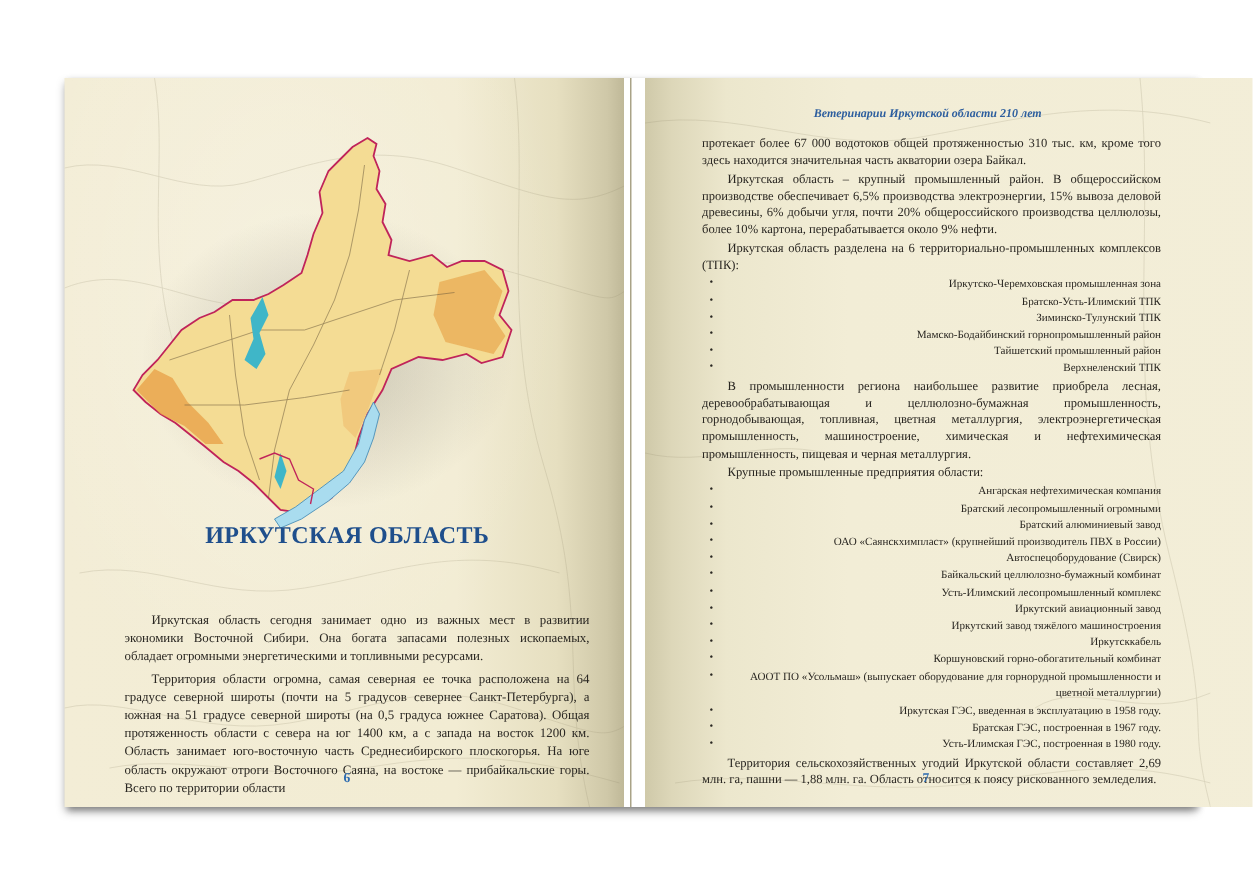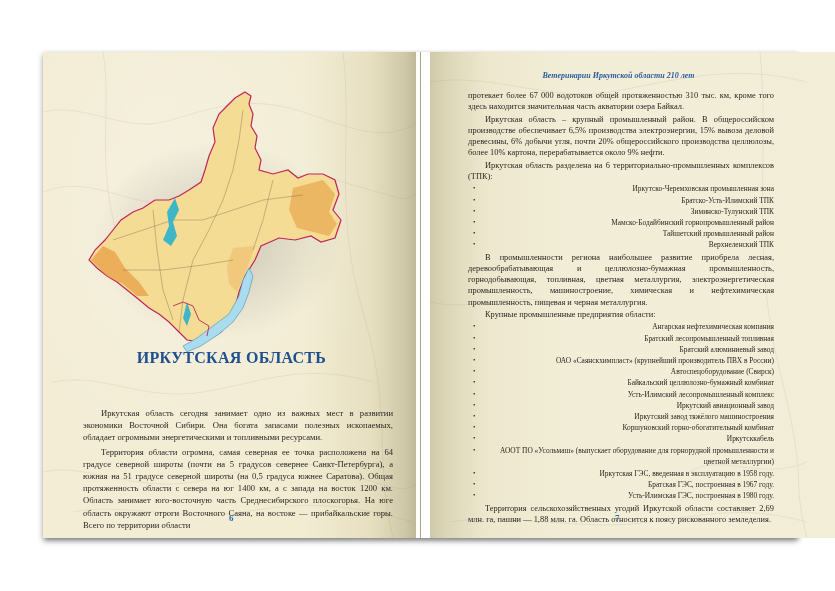--- a/index.html
+++ b/index.html
@@ -157,30 +157,30 @@
         <li>Братско-Усть-Илимский ТПК</li>
         <li>Зиминско-Тулунский ТПК</li>
         <li>Мамско-Бодайбинский горнопромышленный район</li>
         <li>Тайшетский промышленный район</li>
         <li>Верхнеленский ТПК</li>
       </ul>
       <p>В промышленности региона наибольшее развитие приобрела лесная, деревообрабатывающая и целлюлозно-бумажная промышленность, горнодобывающая, топливная, цветная металлургия, электроэнергетическая промышленность, машиностроение, химическая и нефтехимическая промышленность, пищевая и черная металлургия.</p>
       <p>Крупные промышленные предприятия области:</p>
       <ul>
         <li>Ангарская нефтехимическая компания</li>
-        <li>Братский лесопромышленный топливная</li>
+        <li>Братский лесопромышленный огромными</li>
         <li>Братский алюминиевый завод</li>
         <li>ОАО «Саянскхимпласт» (крупнейший производитель ПВХ в России)</li>
         <li>Автоспецоборудование (Свирск)</li>
         <li>Байкальский целлюлозно-бумажный комбинат</li>
         <li>Усть-Илимский лесопромышленный комплекс</li>
         <li>Иркутский авиационный завод</li>
         <li>Иркутский завод тяжёлого машиностроения</li>
+        <li>Иркутсккабель</li>
         <li>Коршуновский горно-обогатительный комбинат</li>
-        <li>Иркутсккабель</li>
         <li>АООТ ПО «Усольмаш» (выпускает оборудование для горнорудной промышленности и цветной металлургии)</li>
       </ul>
       <ul>
         <li>Иркутская ГЭС, введенная в эксплуатацию в 1958 году.</li>
         <li>Братская ГЭС, построенная в 1967 году.</li>
         <li>Усть-Илимская ГЭС, построенная в 1980 году.</li>
       </ul>
       <p>Территория сельскохозяйственных угодий Иркутской области составляет 2,69 млн. га, пашни — 1,88 млн. га. Область относится к поясу рискованного земледелия.</p>
     </div>
 

